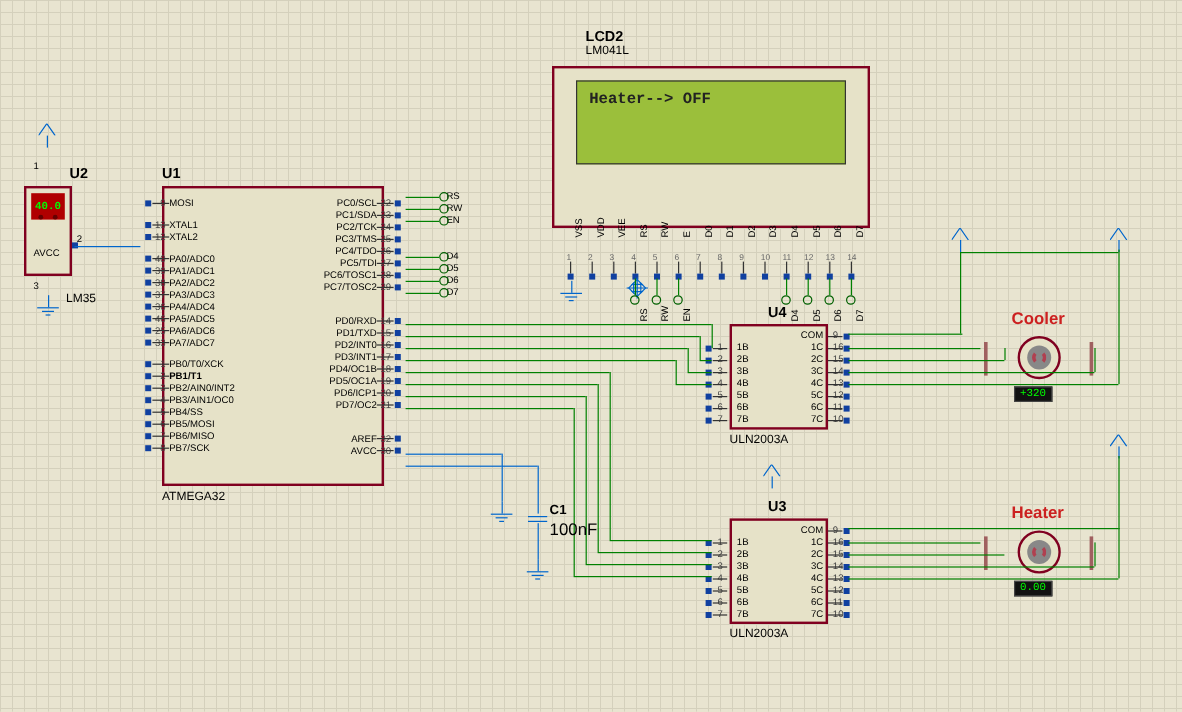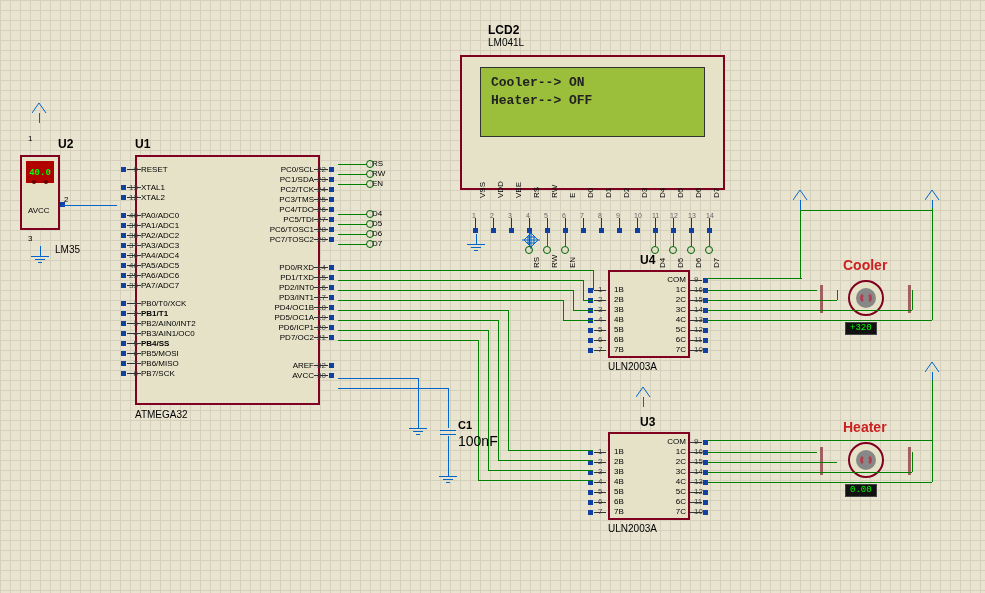--- a/index.html
+++ b/index.html
@@ -96,21 +96,20 @@
   .heater-lbl{position:absolute; font:bold 14px/1 Arial; color:#cc2020;}
   .bar-o{position:absolute;width:3px;height:28px;background:#a06060;}
 </style>
 </head>
 <body>
 
 <div class="ref" style="left:488px;top:24px;">LCD2</div>
 <div class="part" style="left:488px;top:38px;">LM041L</div>
 <div class="lcd-frame" style="left:460px;top:55px;width:265px;height:135px;">
   <div class="lcd-screen" style="left:18px;top:10px;width:225px;height:70px;">
-    <div>Cooler--&gt; ON</div>
     <div>Heater--&gt; OFF</div>
   </div>
 </div>
 
 <div id="lcdpins">
     <div class="lcd-pin" style="left: 479px; top: 198px;">VSS</div>
     <div class="lcd-pin-num" style="left: 472px; top: 212px;">1</div>
     <div style="position: absolute; left: 475px; top: 218px; width: 1px; height: 10px; background: rgb(51, 51, 51);"></div>
     <div style="position: absolute; left: 473px; top: 228px; width: 5px; height: 5px; background: rgb(16, 64, 160);"></div>
     <div class="lcd-pin" style="left: 497px; top: 198px;">VDD</div>
@@ -167,21 +166,21 @@
     <div style="position: absolute; left: 707px; top: 228px; width: 5px; height: 5px; background: rgb(16, 64, 160);"></div>
   </div>
 
 <div class="ref" style="left:135px;top:138px;">U1</div>
 <div class="comp" style="left:135px;top:155px;width:185px;height:250px;">
   <div id="u1-left" style="position:absolute;left:4px;top:8px;width:90px;">
       <div class="pin-row pin-left" style="top: 0px; position: absolute; left: 0px;">
         <span class="pin-num">9</span>
         <span class="pin-stub"></span>
         <span class="pin-blue"></span>
-        <span class="pin-lbl" style="left:0;top:1px;">RESET</span>
+        <span class="pin-lbl" style="left:0;top:1px;">MOSI</span>
       </div>
       <div class="pin-row pin-left" style="top: 18px; position: absolute; left: 0px;">
         <span class="pin-num">13</span>
         <span class="pin-stub"></span>
         <span class="pin-blue"></span>
         <span class="pin-lbl" style="left:0;top:1px;">XTAL1</span>
       </div>
       <div class="pin-row pin-left" style="top: 28px; position: absolute; left: 0px;">
         <span class="pin-num">12</span>
         <span class="pin-stub"></span>
@@ -257,21 +256,21 @@
       <div class="pin-row pin-left" style="top: 164px; position: absolute; left: 0px;">
         <span class="pin-num">4</span>
         <span class="pin-stub"></span>
         <span class="pin-blue"></span>
         <span class="pin-lbl" style="left:0;top:1px;">PB3/AIN1/OC0</span>
       </div>
       <div class="pin-row pin-left" style="top: 174px; position: absolute; left: 0px;">
         <span class="pin-num">5</span>
         <span class="pin-stub"></span>
         <span class="pin-blue"></span>
-        <span class="pin-lbl" style="left:0;top:1px;font-weight:bold;">PB4/SS</span>
+        <span class="pin-lbl" style="left:0;top:1px;">PB4/SS</span>
       </div>
       <div class="pin-row pin-left" style="top: 184px; position: absolute; left: 0px;">
         <span class="pin-num">6</span>
         <span class="pin-stub"></span>
         <span class="pin-blue"></span>
         <span class="pin-lbl" style="left:0;top:1px;">PB5/MOSI</span>
       </div>
       <div class="pin-row pin-left" style="top: 194px; position: absolute; left: 0px;">
         <span class="pin-num">7</span>
         <span class="pin-stub"></span>

